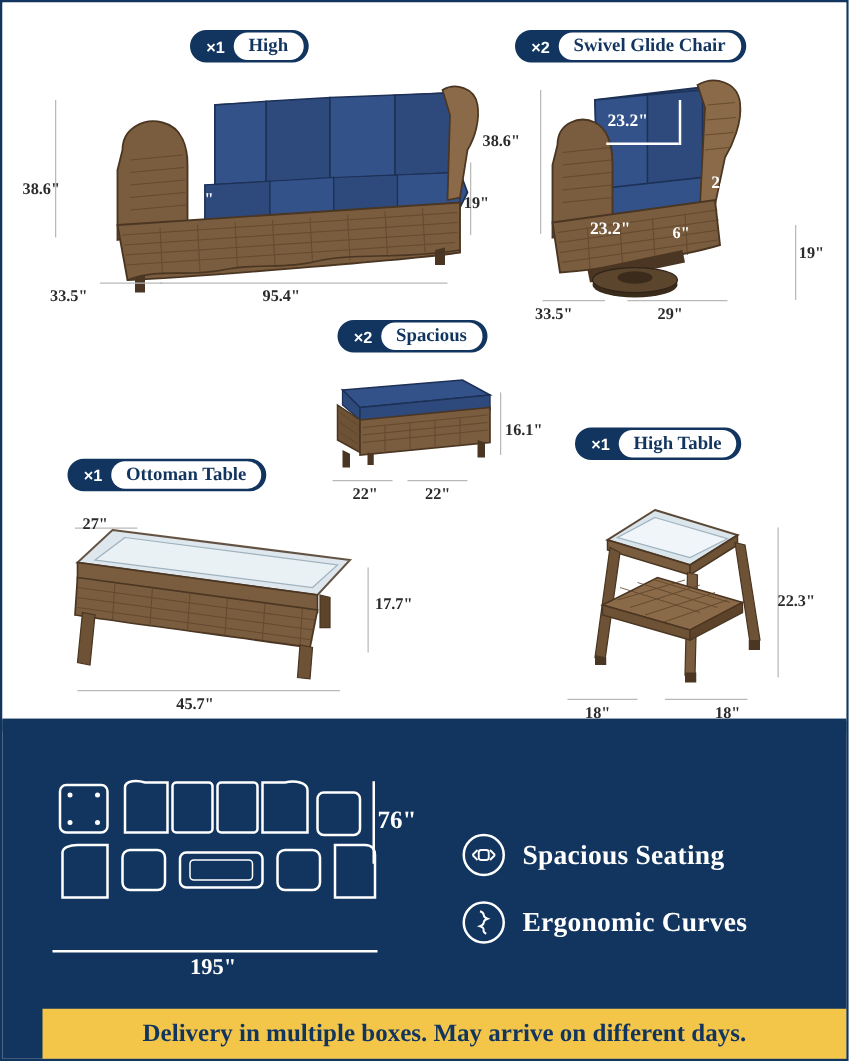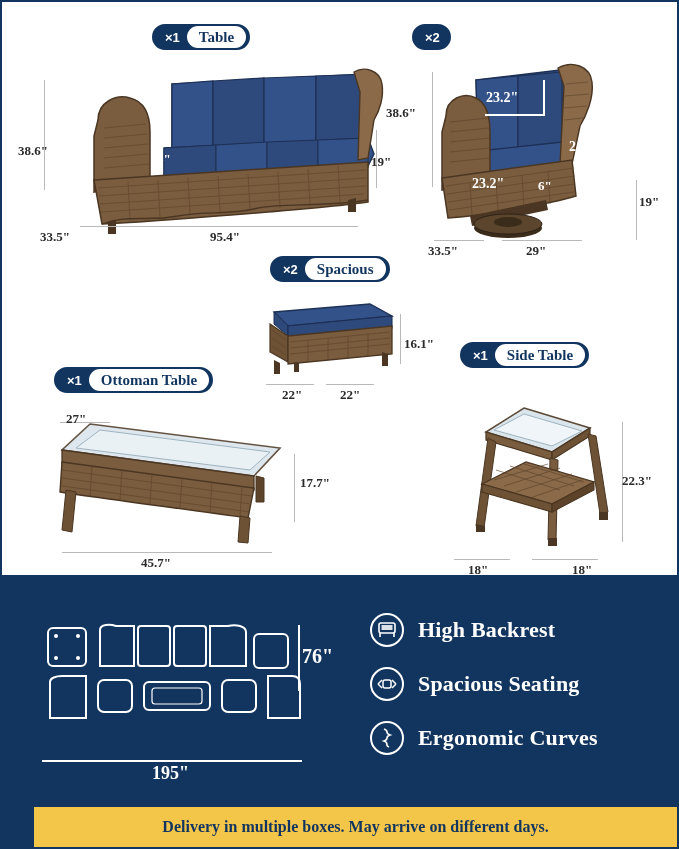--- a/index.html
+++ b/index.html
@@ -84,37 +84,37 @@
     box-sizing:border-box;
   }
   .feat .txt{
     font-size:22px;font-weight:bold;font-family:"Liberation Serif", serif;
     letter-spacing:.2px;
   }
   .delivery{
     position:absolute;left:0;right:0;bottom:0;height:40px;
     background:#f3c64a;
     display:flex;align-items:center;justify-content:center;
-    color:#12355f;font-weight:bold;font-size:16px;
+    color:#12355f;font-weight:bold;font-size:20px;
     font-family:"Liberation Serif", serif;
     margin-left:32px;
   }
   .layout{position:absolute;}
   svg{display:block;}
 </style>
 </head>
 <body>
 
 <div class="page">
 
   <div class="top">
 
     <div class="pill" style="left:150px;top:22px;">
       <span class="qty">×1</span>
-      <span class="nm">Table</span>
+      <span class="nm">High</span>
     </div>
 
     <svg class="furn" style="left:66px;top:60px;" width="320" height="180" viewBox="0 0 320 180">
 
       <g>
         <path d="M104,22 L300,12 L306,22 L300,76 L104,86 Z" fill="#2e4a7d" stroke="#1d3055" stroke-width="1.5"></path>
         <path d="M104,22 L145,19 L145,84 L104,86 Z" fill="#33528a" stroke="#1d3055" stroke-width="1.2"></path>
         <path d="M145,19 L196,16 L196,82 L145,84 Z" fill="#2e4a7d" stroke="#1d3055" stroke-width="1.2"></path>
         <path d="M196,16 L248,14 L248,80 L196,82 Z" fill="#33528a" stroke="#1d3055" stroke-width="1.2"></path>
         <path d="M248,14 L300,12 L300,77 L248,80 Z" fill="#2e4a7d" stroke="#1d3055" stroke-width="1.2"></path>
@@ -162,20 +162,21 @@
     <div class="dim white" style="left:155px;top:149px;">6"</div>
     <div class="gl v" style="left:374px;top:128px;height:58px;"></div>
     <div class="dim" style="left:369px;top:152px;">19"</div>
     <div class="gl h" style="left:78px;top:224px;width:50px;"></div>
     <div class="dim" style="left:38px;top:227px;">33.5"</div>
     <div class="gl h" style="left:126px;top:224px;width:230px;"></div>
     <div class="dim" style="left:208px;top:227px;">95.4"</div>
 
     <div class="pill" style="left:410px;top:22px;">
       <span class="qty">×2</span>
+      <span class="nm">Swivel Glide Chair</span>
     </div>
 
     <svg class="furn" style="left:438px;top:58px;" width="210" height="200" viewBox="0 0 210 200">
 
       <path d="M36,20 L120,10 L126,20 L122,82 L38,92 Z" fill="#2e4a7d" stroke="#1d3055" stroke-width="1.5"></path>
       <path d="M36,20 L78,16 L78,88 L38,92 Z" fill="#33528a" stroke="#1d3055" stroke-width="1.1"></path>
       <path d="M78,16 L122,12 L122,84 L78,88 Z" fill="#2e4a7d" stroke="#1d3055" stroke-width="1.1"></path>
 
       <path d="M30,92 L122,82 L132,96 L124,110 L32,122 Z" fill="#33528a" stroke="#1d3055" stroke-width="1.4"></path>
 
@@ -296,21 +297,21 @@
 
     <div class="gl h" style="left:58px;top:420px;width:50px;"></div>
     <div class="dim" style="left:64px;top:409px;">27"</div>
     <div class="gl v" style="left:292px;top:452px;height:68px;"></div>
     <div class="dim" style="left:298px;top:473px;">17.7"</div>
     <div class="gl h" style="left:60px;top:550px;width:210px;"></div>
     <div class="dim" style="left:139px;top:553px;">45.7"</div>
 
     <div class="pill" style="left:458px;top:340px;">
       <span class="qty">×1</span>
-      <span class="nm">Side Table</span>
+      <span class="nm">High Table</span>
     </div>
 
     <svg class="furn" style="left:440px;top:398px;" width="200" height="170" viewBox="0 0 200 170">
 
       <path d="M82,8 L148,28 L110,52 L44,32 Z" fill="#d8e3ea" stroke="#4a3622" stroke-width="1.6" opacity="0.9"></path>
       <path d="M82,14 L140,31 L110,46 L52,30 Z" fill="#eff5f8" stroke="#9fb3bf" stroke-width="1"></path>
       <path d="M44,32 L110,52 L110,60 L44,40 Z" fill="#7a5c3e" stroke="#4a3622" stroke-width="1.2"></path>
       <path d="M110,52 L148,28 L148,36 L110,60 Z" fill="#6e5235" stroke="#4a3622" stroke-width="1.2"></path>
 
       <path d="M46,38 L34,126 L42,128 L54,42 Z" fill="#6e5235" stroke="#4a3622" stroke-width="1"></path>
@@ -364,30 +365,20 @@
       <rect x="110" y="68" width="50" height="16" rx="3" fill="none" stroke="#ffffff" stroke-width="1.2"></rect>
       <rect x="180" y="60" width="34" height="32" rx="6" fill="none" stroke="#ffffff" stroke-width="2"></rect>
       <path d="M226,56 L250,56 C256,56 258,60 258,64 L258,98 L226,98 Z" fill="none" stroke="#ffffff" stroke-width="2"></path>
     </svg>
 
     <div class="wl v" style="left:296px;top:50px;height:66px;"></div>
     <div class="dim white" style="left:300px;top:70px;font-size:20px;">76"</div>
     <div class="wl h" style="left:40px;top:185px;width:260px;"></div>
     <div class="dim white" style="left:150px;top:188px;font-size:18px;">195"</div>
 
-    <div class="feat" style="left:368px;top:38px;">
-      <span class="ico">
-        <svg width="20" height="18" viewBox="0 0 20 18">
-            <rect x="2" y="2" width="16" height="10" rx="2" fill="none" stroke="#fff" stroke-width="1.6"></rect>
-            <rect x="4.5" y="4" width="11" height="5" fill="#fff" opacity="0.85"></rect>
-            <path d="M3,12 L3,16 M17,12 L17,16" stroke="#fff" stroke-width="1.6"></path>
-          </svg>
-      </span>
-      <span class="txt">High Backrest</span>
-    </div>
 
     <div class="feat" style="left:368px;top:146px;">
       <span class="ico">
         <svg width="14" height="22" viewBox="0 0 14 22">
             <path d="M4,2 C10,4 4,6 10,8 C4,10 10,12 4,14 C10,16 4,18 9,20" fill="none" stroke="#fff" stroke-width="1.6"></path>
           </svg>
       </span>
       <span class="txt">Ergonomic Curves</span>
     </div>
 

